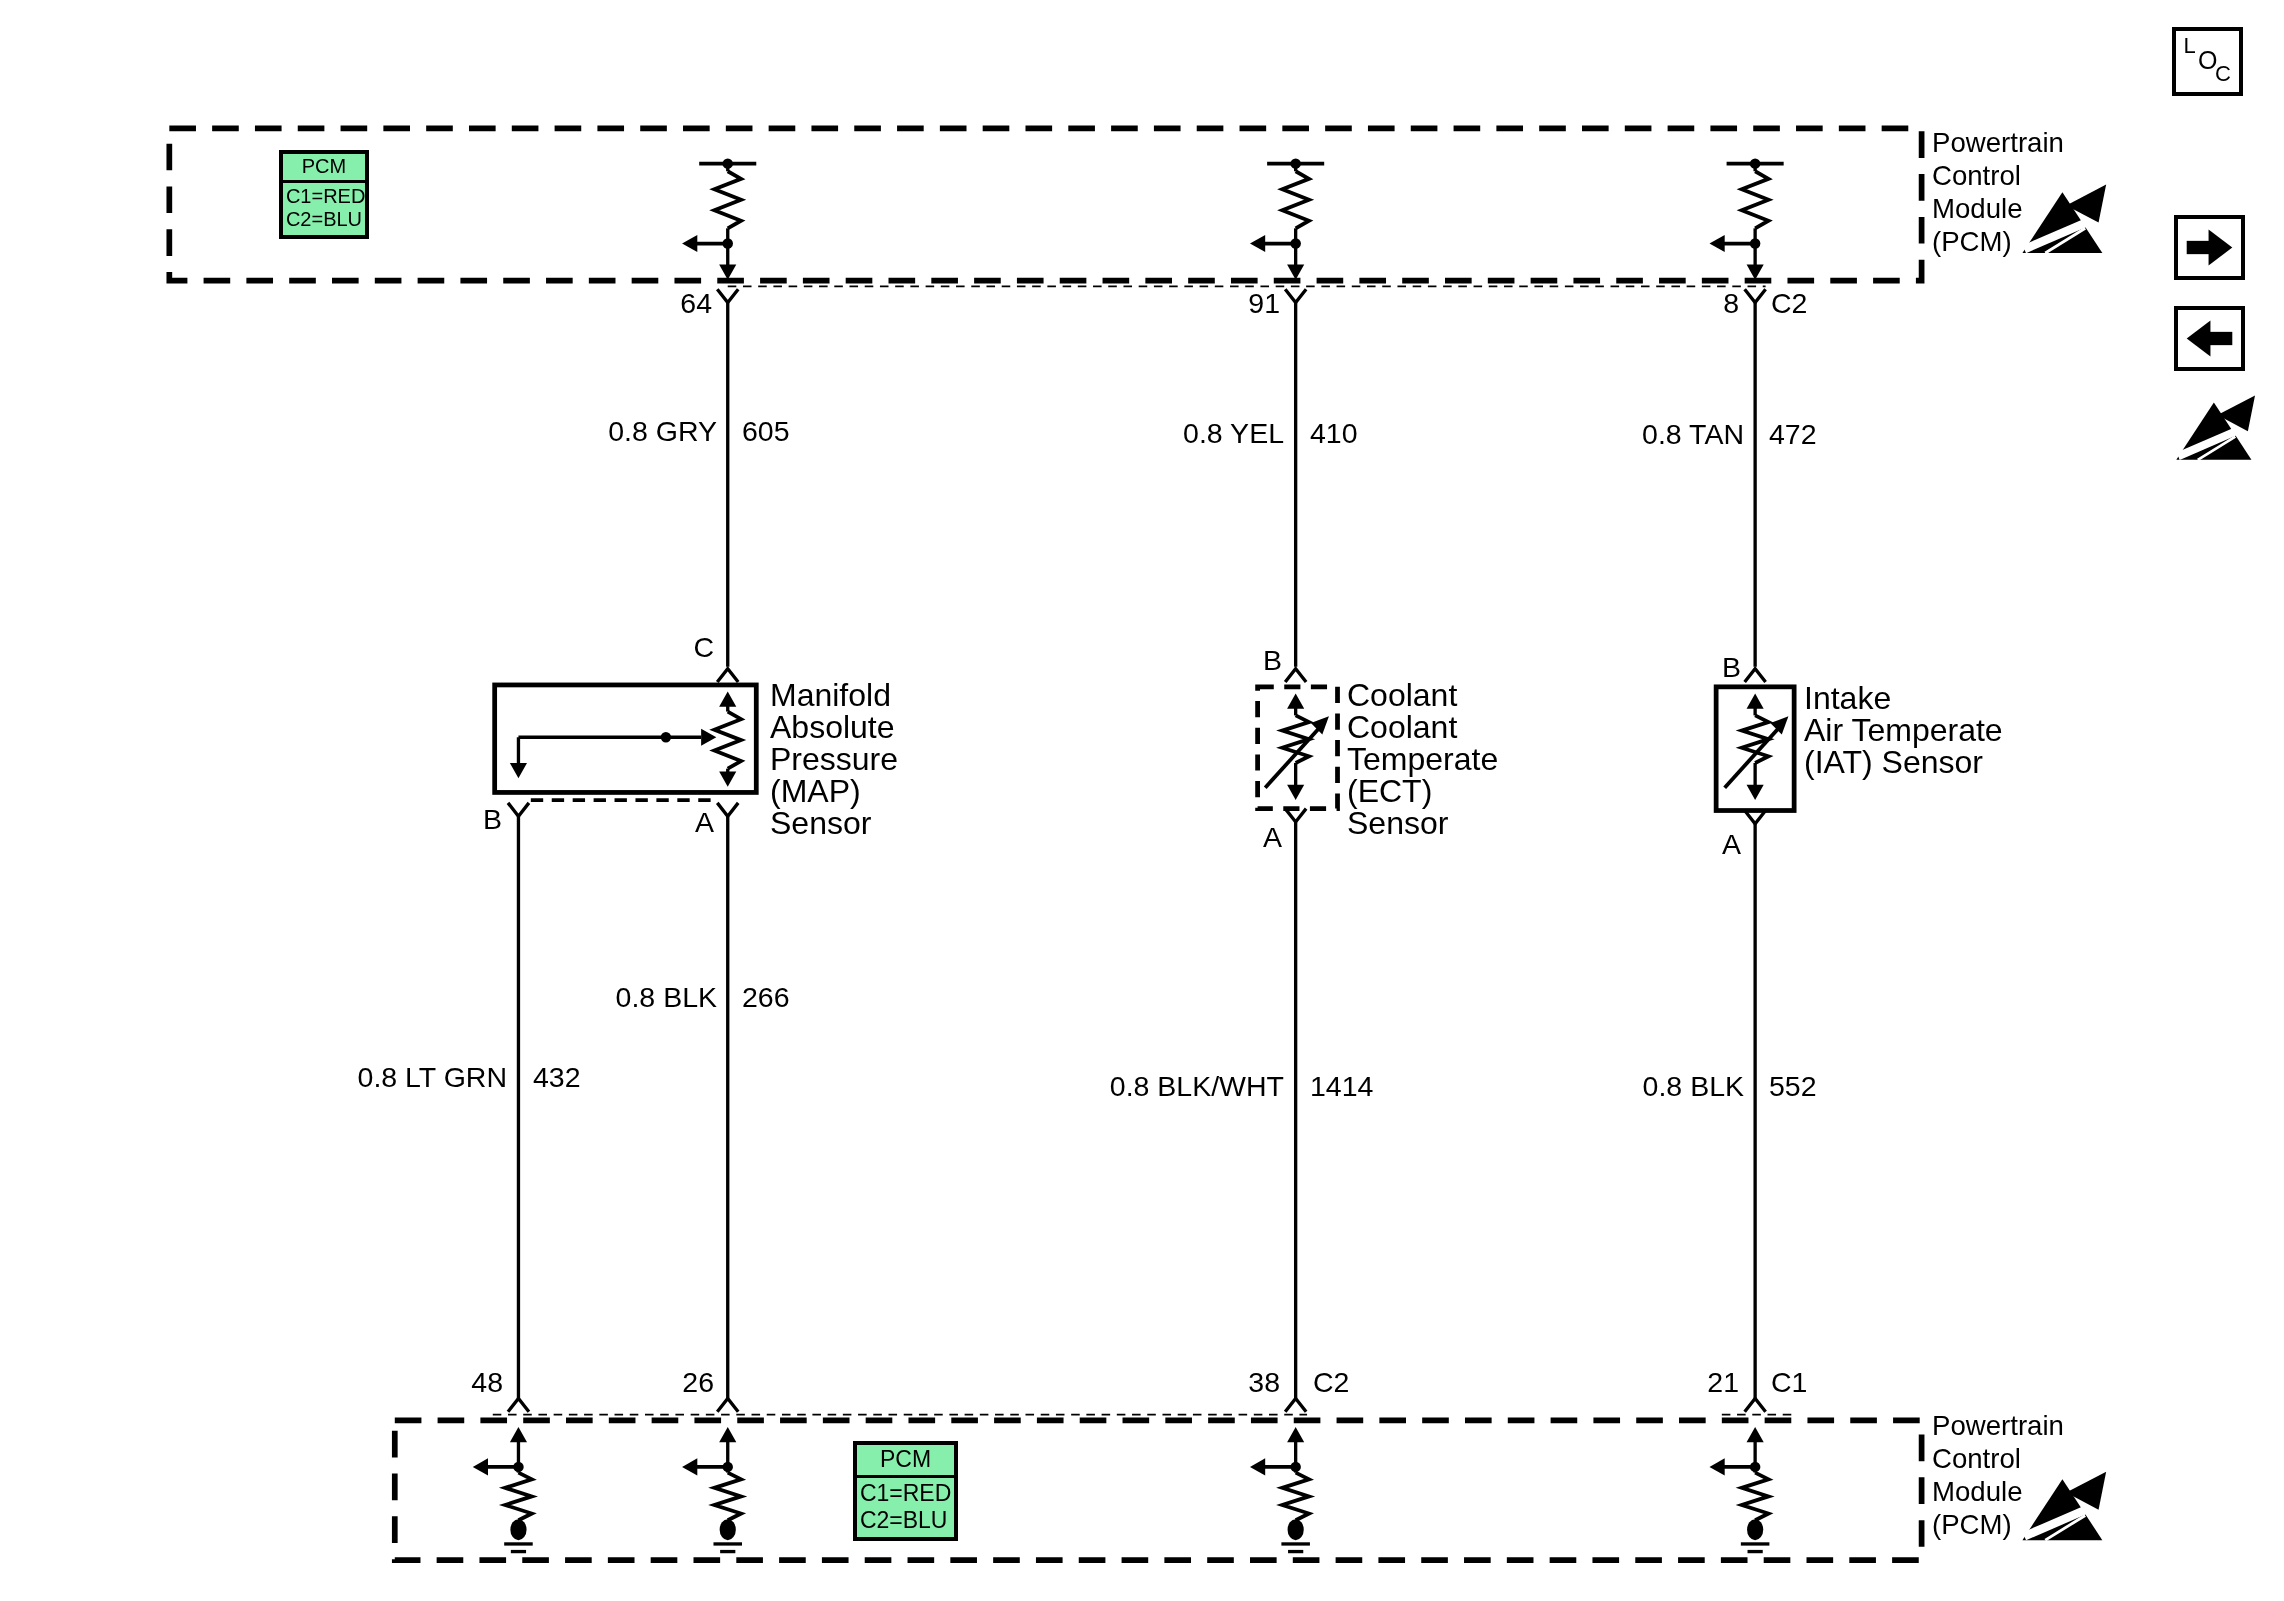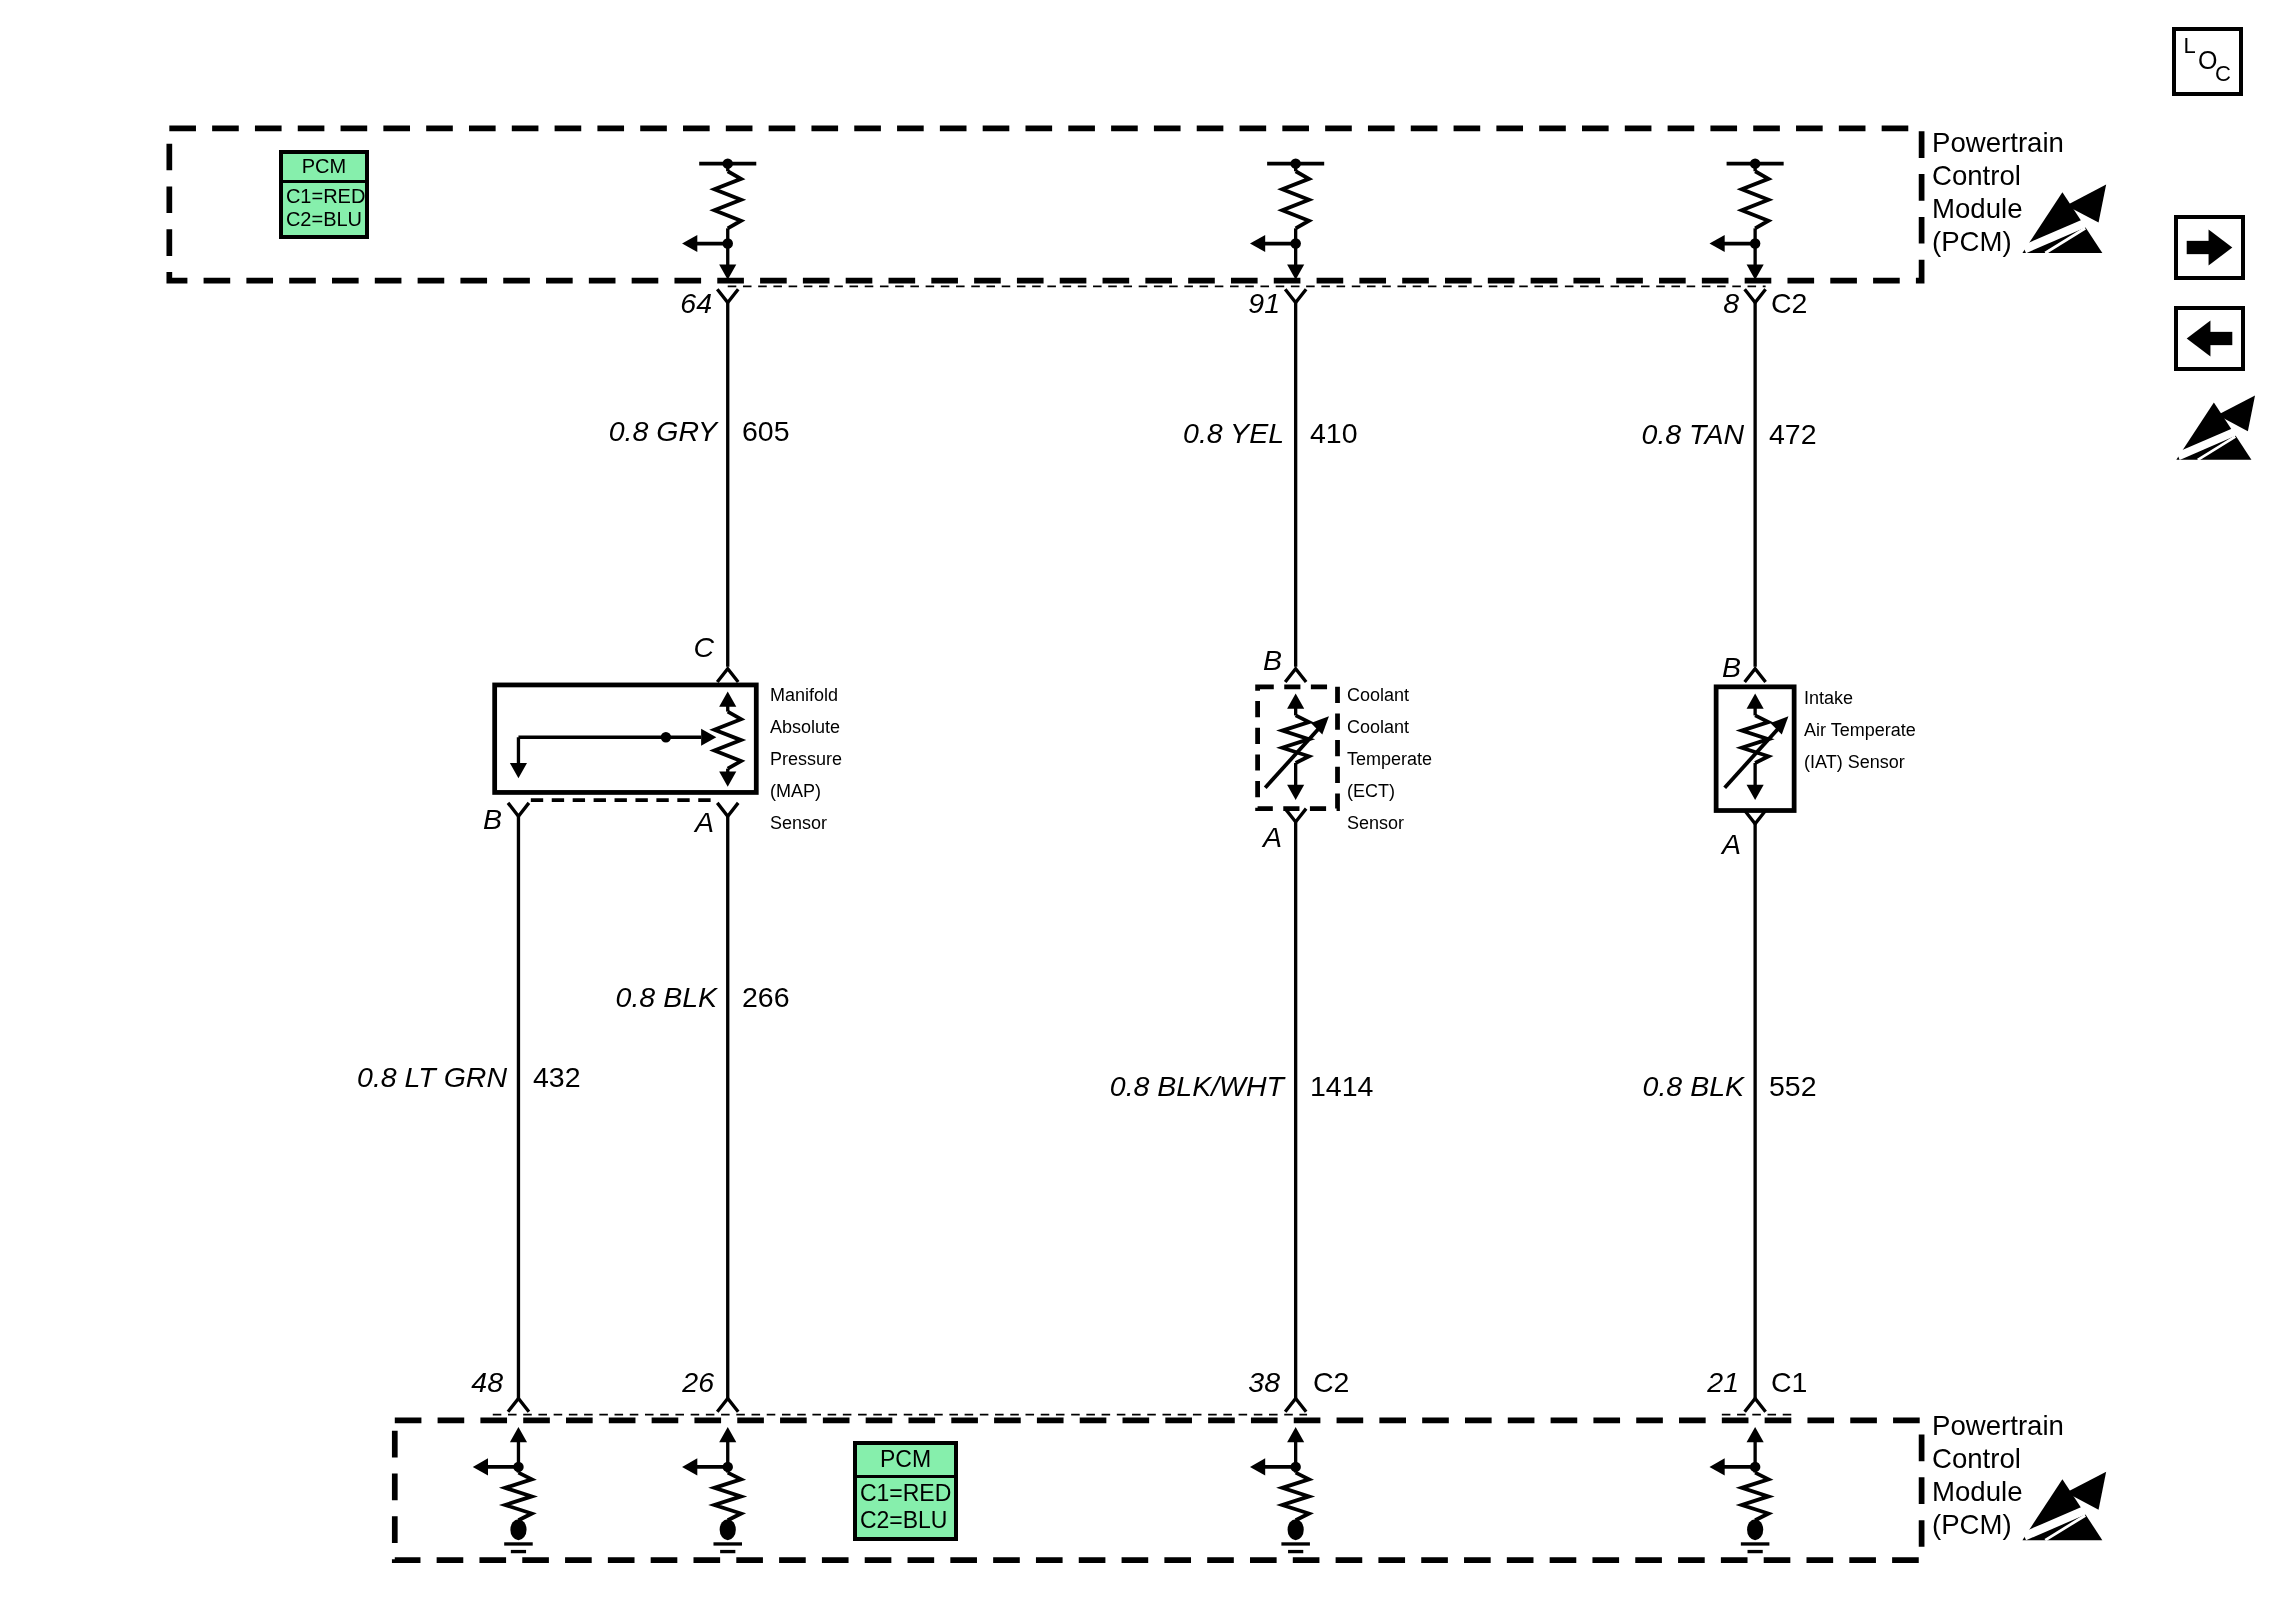--- a/index.html
+++ b/index.html
@@ -2,22 +2,22 @@
 <html style="font-size:15px"><head>
 <meta charset="utf-8">
 <style>
   html,body { margin:0; padding:0; background:#ffffff; }
   .stage {
     position:relative; width:2285px; height:1602px; background:#ffffff;
     font-family:"Liberation Sans", sans-serif; color:#000; overflow:hidden;
   }
   .layer { position:absolute; left:0; top:0; }
   .lbl { position:absolute; font-size:28.5px; white-space:nowrap; line-height:30px; }
-  .ra  { text-align:center;font-style:italic; }
-  .sname { position:absolute; font-size:18px; line-height:32px; white-space:nowrap; }
+  .ra  { text-align:center; }
+  .sname { position:absolute; font-size:32px; line-height:32px; white-space:nowrap; }
   .mname { position:absolute; font-size:27.6px; line-height:33px; white-space:nowrap; }
   .pcm-tag { position:absolute; border:4.8px solid #000; background:#86efac; }
   .pcm-tag .hd { border-bottom:3.8px solid #000; text-align:center; padding:1px 1.9px 1.9px; }
   .pcm-tag .bd { padding:1.9px 2.9px 2.9px; line-height:1.18; }
   .navbox { position:absolute; border:4.8px solid #000; background:#fff;
             display:flex; align-items:center; justify-content:center; }
   .locbox span { position:absolute; }
 </style>
 </head>
 <body>

